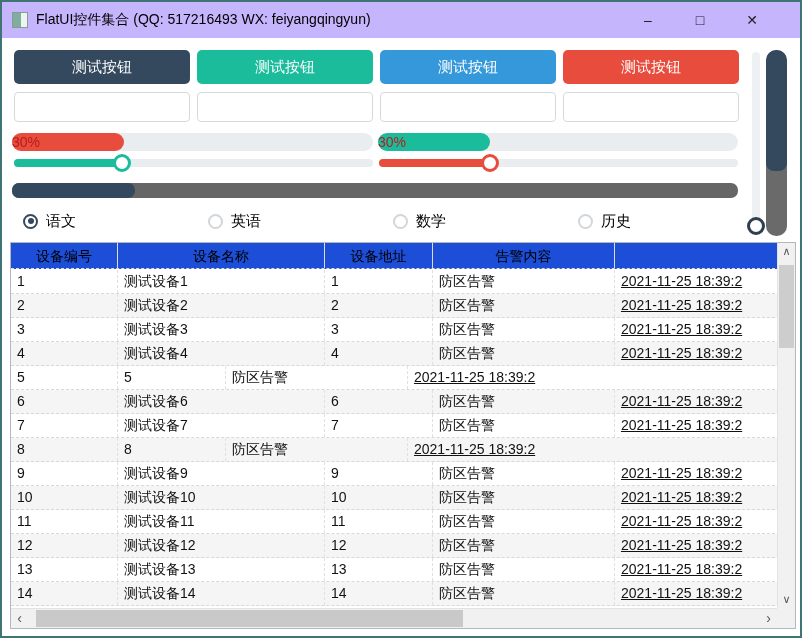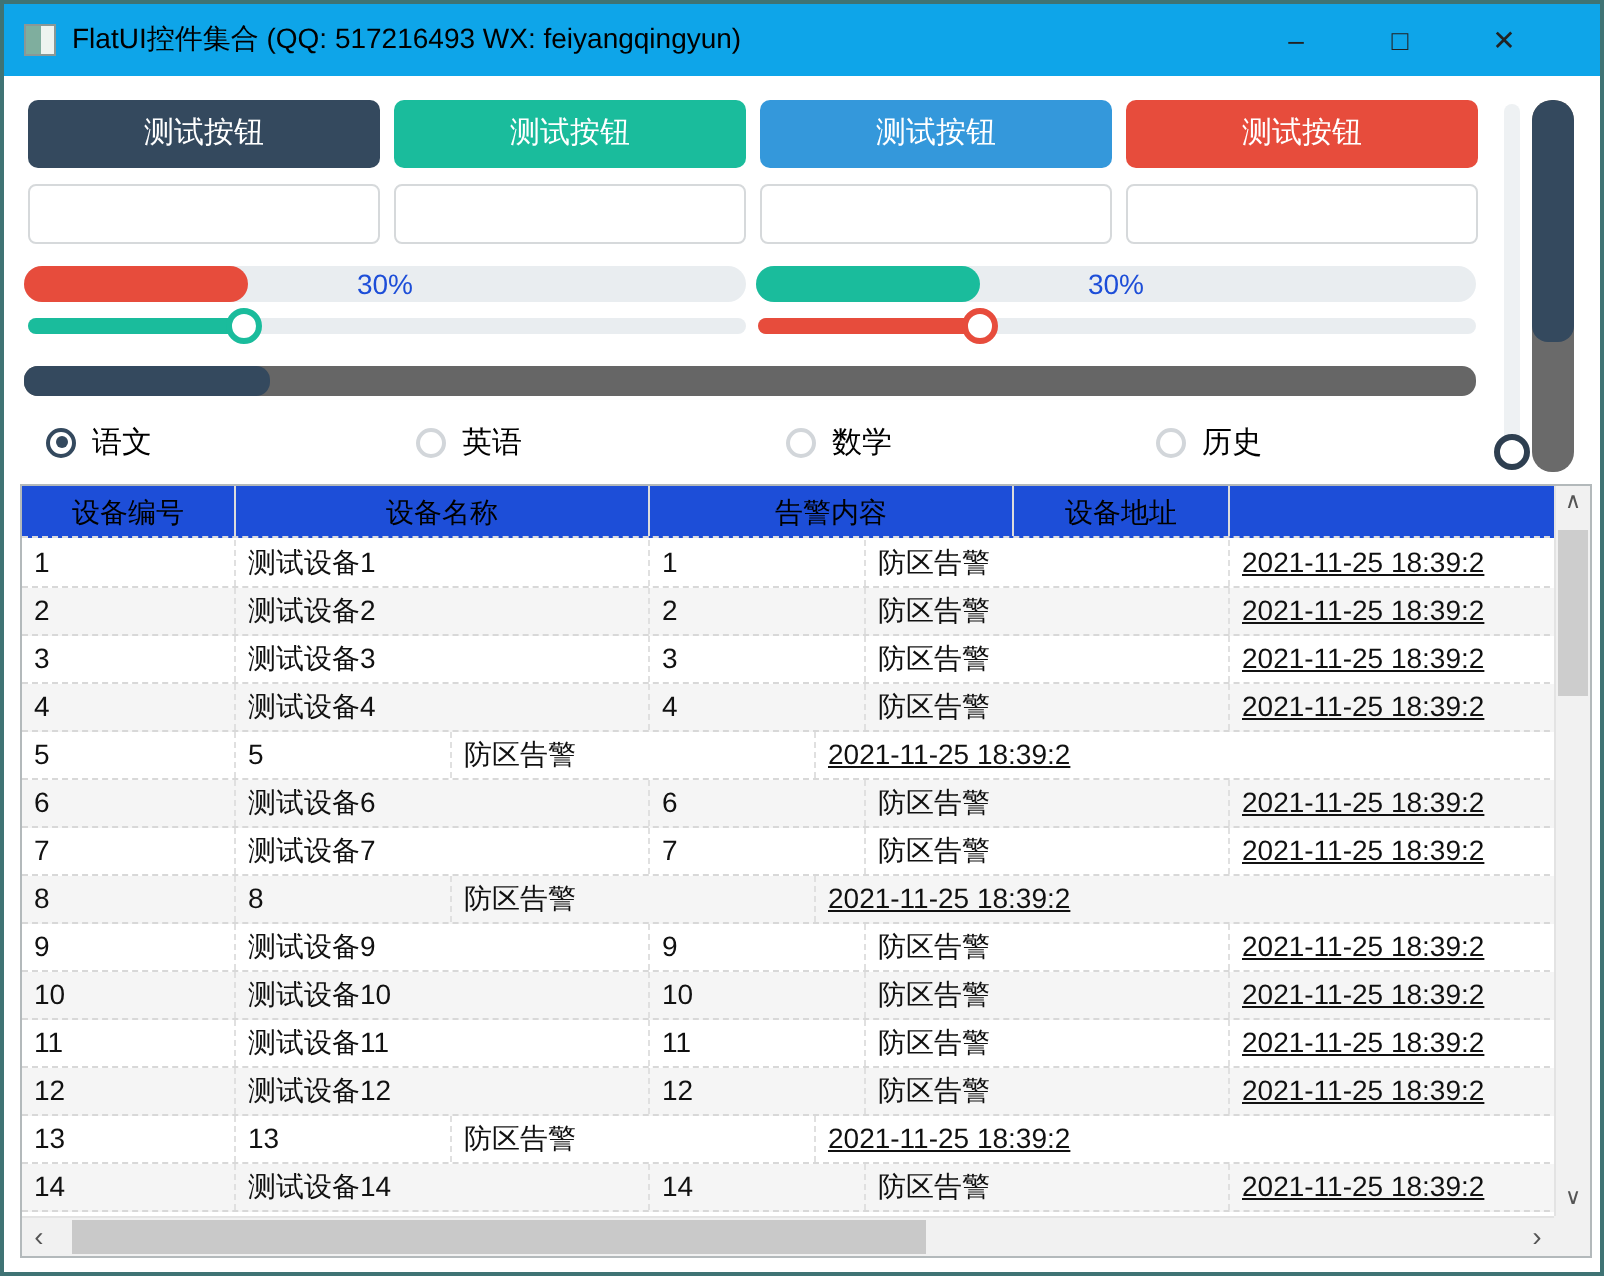--- a/index.html
+++ b/index.html
@@ -5,41 +5,41 @@
   * { margin:0; padding:0; box-sizing:border-box; }
   html,body { background:#d0d0d0; }
   body { font-family:"Liberation Sans","DejaVu Sans",sans-serif; }
 
   .window {
     position:relative; width:802px; height:638px;
     background:#ffffff; border:2px solid #3f7374; overflow:hidden;
   }
 
   
-  .titlebar { position:absolute; left:0; top:0; width:100%; height:36px; background:#0ea5e9; display:flex; align-items:center; }
+  .titlebar { position:absolute; left:0; top:0; width:100%; height:36px; background:#c4b5fd; display:flex; align-items:center; }
   .app-icon { width:16px; height:16px; border:1px solid #8a9896; margin-left:10px; background:linear-gradient(to right,#7fae9e 0 55%,#eef4f0 55% 100%); }
   .title-text { margin-left:8px; font-size:14px; color:#000; white-space:nowrap; }
   .win-controls { position:absolute; right:22px; top:0; height:36px; display:flex; }
   .win-btn { width:52px; height:36px; display:flex; align-items:center; justify-content:center; font-size:14px; color:#222; cursor:default; }
 
   
   .flat-btn {
     position:absolute; top:48px; width:176px; height:34px; border:none; border-radius:5px;
     color:#fff; font-size:15px; font-family:inherit; text-align:center; line-height:34px;
   }
   
   .flat-input {
     position:absolute; top:90px; width:176px; height:30px; border:1px solid #d6d9db; border-radius:4px;
     background:#fff; font-size:14px; font-family:inherit; padding:0 6px; outline:none; color:#333;
   }
 
   
   .pbar { position:absolute; top:131px; height:18px; background:#e9edf0; border-radius:9px; }
   .pbar-fill { position:absolute; left:0; top:0; height:100%; border-radius:9px; }
-  .pbar-label { position:absolute; width:100%; height:100%; text-align:center; line-height:18px; font-size:14px; color:#1d4ed8; }
+  .pbar-label { position:absolute; width:100%; height:100%; text-align:left; line-height:18px; font-size:14px; color:#b91c1c; }
 
   
   .slider { position:absolute; top:157px; height:8px; background:#e9edf0; border-radius:4px; }
   .slider-fill { position:absolute; left:0; top:0; height:100%; border-radius:4px; }
   .slider-handle {
     position:absolute; top:-5px; width:18px; height:18px; margin-left:-9px; border-radius:50%;
     background:#fff; border:3px solid #1abc9c;
   }
 
   
@@ -159,22 +159,22 @@
     <div class="vslider-handle" style="top: 98%;"></div>
   </div>
   <div class="vprogress">
     <div class="vprogress-fill" style="height: 65%;"></div>
   </div>
 
   <div class="table">
     <div class="thead">
       <div class="hcell c0">设备编号</div>
       <div class="hcell c1">设备名称</div>
+      <div class="hcell c2">设备地址</div>
       <div class="hcell c3">告警内容</div>
-      <div class="hcell c2">设备地址</div>
       <div class="hcell"></div>
     </div>
     <div class="tbody">
         <div class="trow">
           <div class="tcell c0">1</div>
           <div class="tcell c1">测试设备1</div>
           <div class="tcell c2">1</div>
           <div class="tcell c3">防区告警</div>
           <div class="tcell">2021-11-25 18:39:2</div>
         </div>
@@ -248,20 +248,21 @@
         </div>
         <div class="trow">
           <div class="tcell c0">12</div>
           <div class="tcell c1">测试设备12</div>
           <div class="tcell c2">12</div>
           <div class="tcell c3">防区告警</div>
           <div class="tcell">2021-11-25 18:39:2</div>
         </div>
         <div class="trow">
           <div class="tcell c0">13</div>
+          <div class="tcell c1">测试设备13</div>
           <div class="tcell c2">13</div>
           <div class="tcell c3">防区告警</div>
           <div class="tcell">2021-11-25 18:39:2</div>
         </div>
         <div class="trow">
           <div class="tcell c0">14</div>
           <div class="tcell c1">测试设备14</div>
           <div class="tcell c2">14</div>
           <div class="tcell c3">防区告警</div>
           <div class="tcell">2021-11-25 18:39:2</div>

